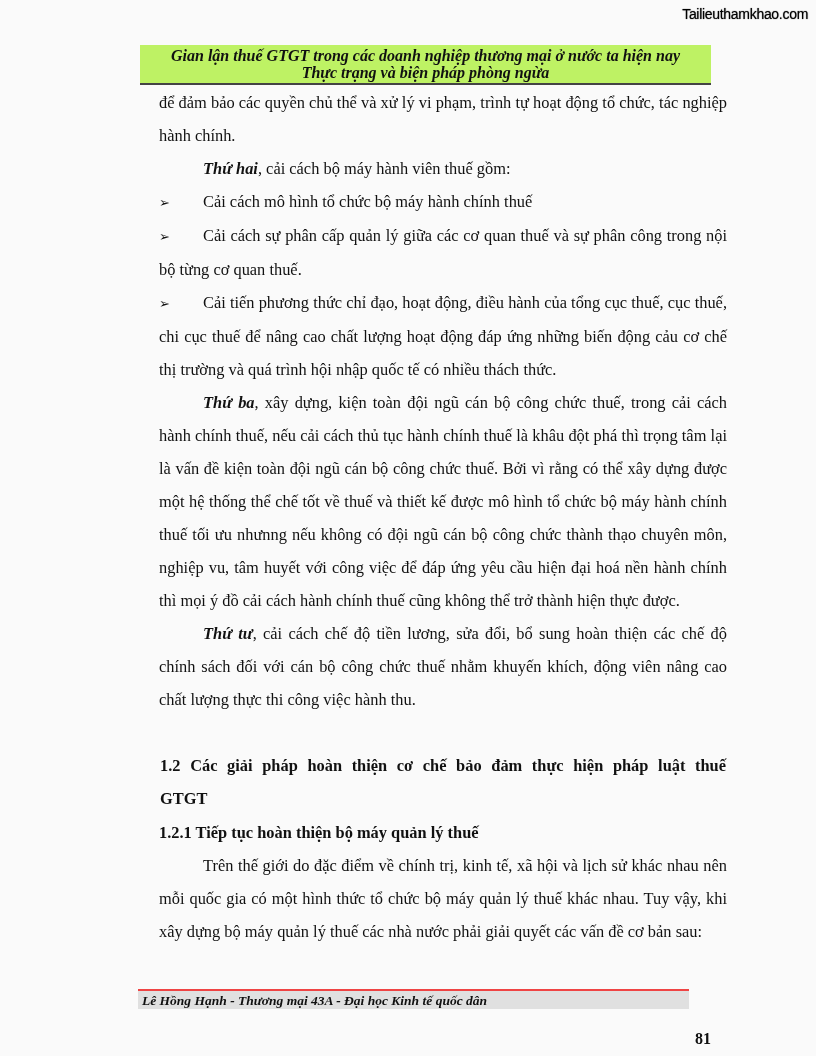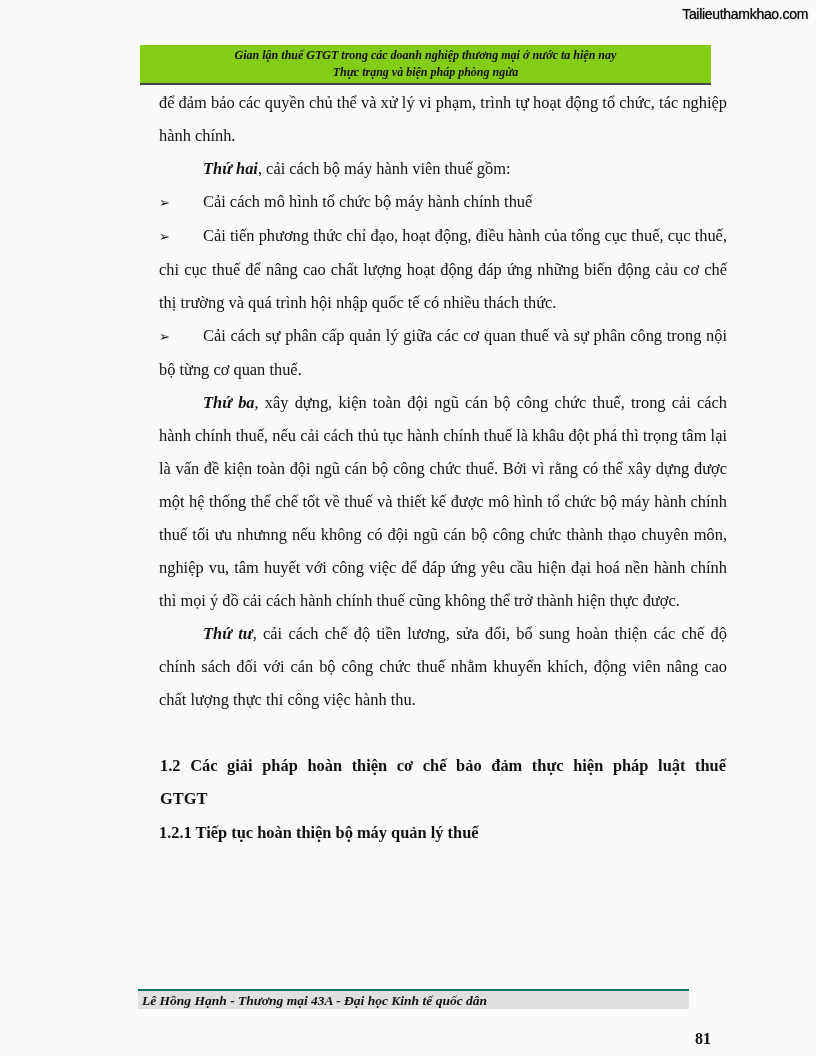--- a/index.html
+++ b/index.html
@@ -11,41 +11,41 @@
     }
     .watermark {
       position: absolute; top: 6px; right: 8px;
       font-family: "Liberation Sans", "DejaVu Sans", sans-serif;
       font-size: 14px; color: #000000;
       text-shadow: 0 0 1px #888, 0 0 1px #888;
       letter-spacing: -0.3px;
     }
     .header-band {
       position: absolute; left: 140px; top: 45px; width: 571px; height: 36px;
-      background: #84cc16; border-bottom: 2px solid #444;
+      background: #bef264; border-bottom: 2px solid #444;
       text-align: center; font-style: italic; font-weight: bold;
       font-family: "Liberation Serif", "DejaVu Serif", serif;
-      font-size: 12px; line-height: 17px; padding-top: 2px; box-sizing: content-box;
+      font-size: 16px; line-height: 17px; padding-top: 2px; box-sizing: content-box;
     }
     .header-band div { white-space: nowrap; }
     .content {
       position: absolute; left: 159px; top: 86px; width: 568px;
       font-size: 16.4px; line-height: 33px;
     }
     .p { text-align: justify; text-align-last: left; margin: 0; }
     .indent { text-indent: 44px; }
     .bullet { position: relative; padding-left: 0; margin: 0; text-align: justify; }
     .bullet .arrow { display: inline-block; width: 44px; font-family: "DejaVu Sans", sans-serif; font-size: 13px; }
     .lead { font-weight: bold; font-style: italic; }
     .h2 { font-weight: bold; margin: 1px; text-align: justify; text-align-last: left; word-spacing: 4px; }
     .h3 { font-weight: bold; margin: 0; }
     .gap { height: 32px; }
     .footer-band {
       position: absolute; left: 138px; top: 989px; width: 551px; height: 20px;
-      background: #e0e0e0; border-top: 2px solid #0f766e;
+      background: #e0e0e0; border-top: 2px solid #ef4444;
       font-style: italic; font-weight: bold; font-size: 13.5px; line-height: 20px;
       padding-left: 4px; box-sizing: border-box; white-space: nowrap;
     }
     .page-number {
       position: absolute; left: 695px; top: 1030px;
       font-weight: bold; font-size: 16px;
     }
   </style>
 </head>
 <body>
@@ -56,28 +56,29 @@
   <div>Gian lận thuế GTGT trong các doanh nghiệp thương mại ở nước ta hiện nay</div>
   <div>Thực trạng và biện pháp phòng ngừa</div>
 </div>
 
 <div class="content">
   <p class="p">để đảm bảo các quyền chủ thể và xử lý vi phạm, trình tự hoạt động tổ chức, tác nghiệp hành chính.</p>
 
   <p class="p indent"><span class="lead">Thứ hai</span><span>, cải cách bộ máy hành viên thuế gồm:</span></p>
 
   <p class="bullet"><span class="arrow">➢</span><span>Cải cách mô hình tổ chức bộ máy hành chính thuế</span></p>
+  <p class="bullet"><span class="arrow">➢</span><span>Cải cách sự phân cấp quản lý giữa các cơ quan thuế và sự phân công trong nội bộ từng cơ quan thuế.</span></p>
   <p class="bullet"><span class="arrow">➢</span><span>Cải tiến phương thức chỉ đạo, hoạt động, điều hành của tổng cục thuế, cục thuế, chi cục thuế để nâng cao chất lượng hoạt động đáp ứng những biến động cảu cơ chế thị trường và quá trình hội nhập quốc tế có nhiều thách thức.</span></p>
-  <p class="bullet"><span class="arrow">➢</span><span>Cải cách sự phân cấp quản lý giữa các cơ quan thuế và sự phân công trong nội bộ từng cơ quan thuế.</span></p>
 
   <p class="p indent"><span class="lead">Thứ ba</span><span>, xây dựng, kiện toàn đội ngũ cán bộ công chức thuế, trong cải cách hành chính thuế, nếu cải cách thủ tục hành chính thuế là khâu đột phá thì trọng tâm lại là vấn đề kiện toàn đội ngũ cán bộ công chức thuế. Bởi vì rằng có thể xây dựng được một hệ thống thể chế tốt về thuế và thiết kế được mô hình tổ chức bộ máy hành chính thuế tối ưu nhưnng nếu không có đội ngũ cán bộ công chức thành thạo chuyên môn, nghiệp vu, tâm huyết với công việc để đáp ứng yêu cầu hiện đại hoá nền hành chính thì mọi ý đồ cải cách hành chính thuế cũng không thể trở thành hiện thực được.</span></p>
 
   <p class="p indent"><span class="lead">Thứ tư</span><span>, cải cách chế độ tiền lương, sửa đổi, bổ sung hoàn thiện các chế độ chính sách đối với cán bộ công chức thuế nhằm khuyến khích, động viên nâng cao chất lượng thực thi công việc hành thu.</span></p>
 
   <div class="gap"></div>
 
   <p class="h2">1.2 Các giải pháp hoàn thiện cơ chế bảo đảm thực hiện pháp luật thuế GTGT</p>
   <p class="h3">1.2.1 Tiếp tục hoàn thiện bộ máy quản lý thuế</p>
 
+  <p class="p indent">Trên thế giới do đặc điểm về chính trị, kinh tế, xã hội và lịch sử khác nhau nên mỗi quốc gia có một hình thức tổ chức bộ máy quản lý thuế khác nhau. Tuy vậy, khi xây dựng bộ máy quản lý thuế các nhà nước phải giải quyết các vấn đề cơ bản sau:</p>
 </div>
 
 <div class="footer-band">Lê Hồng Hạnh - Thương mại 43A - Đại học Kinh tế quốc dân</div>
 <div class="page-number">81</div>
 
 </body></html>

